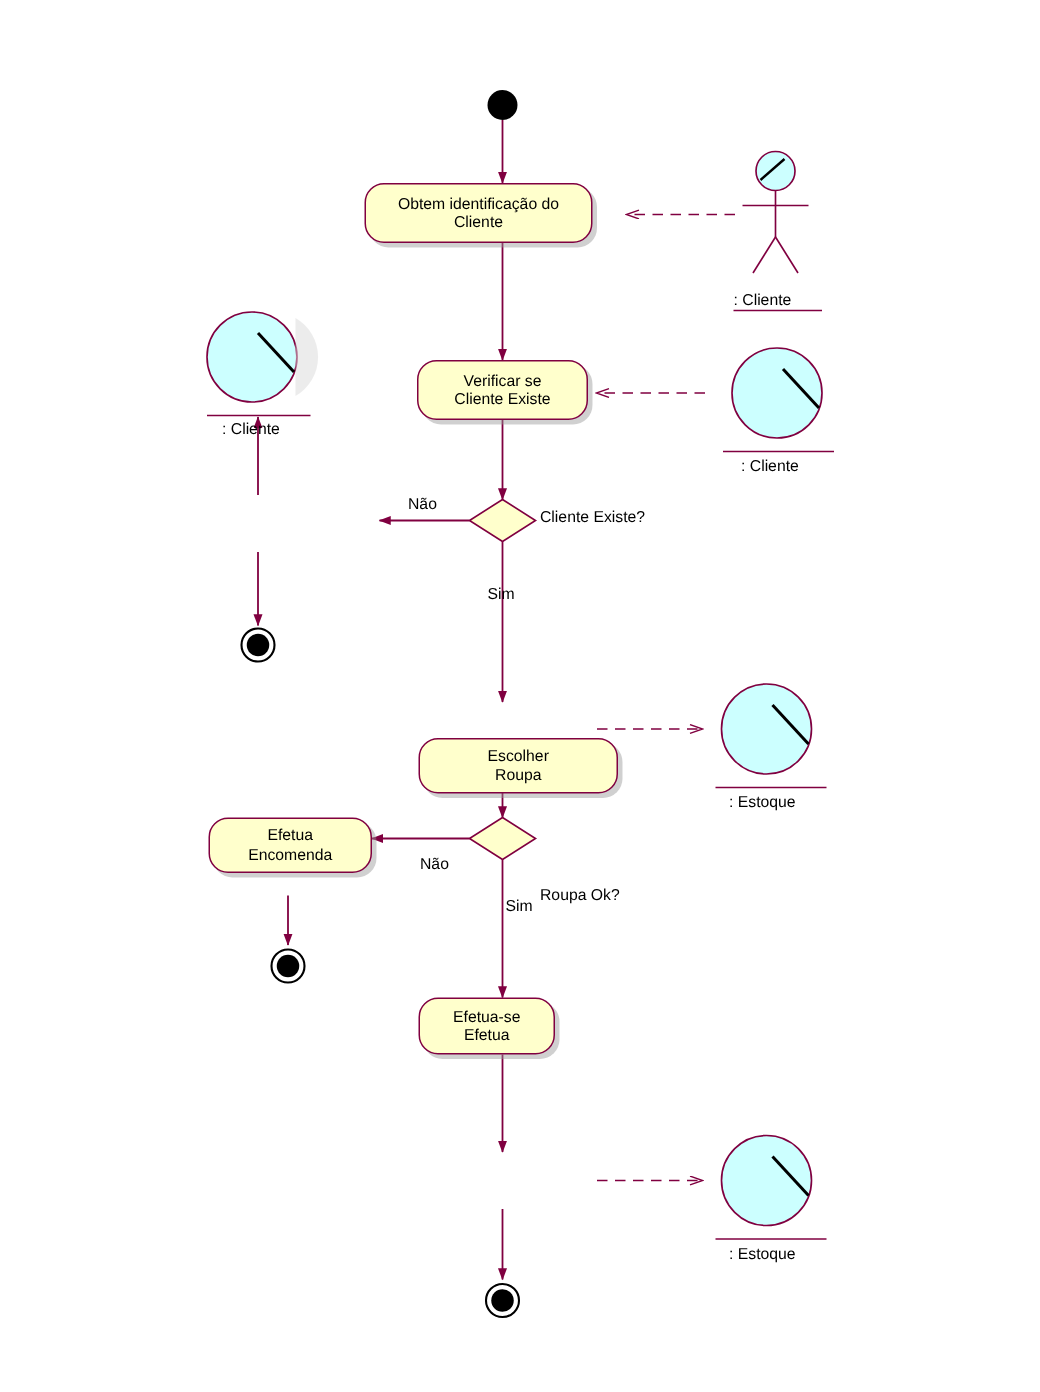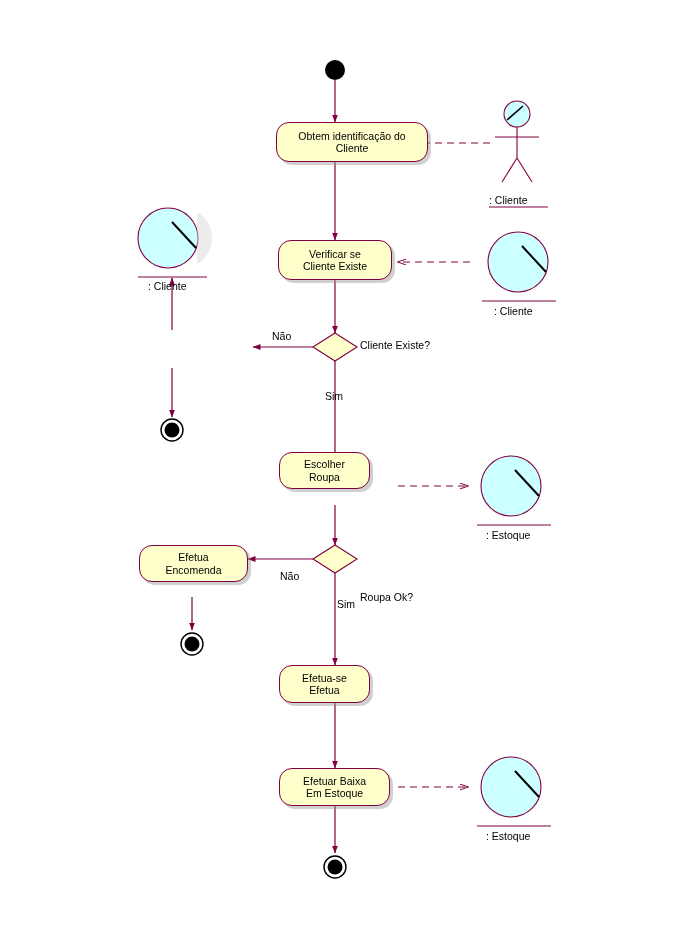--- a/index.html
+++ b/index.html
@@ -107,62 +107,56 @@
       <line x1="477" y1="525" x2="551" y2="525" stroke="#800040" stroke-width="1.1"></line>
     </g>
 
     <g>
       <circle cx="511" cy="787" r="30" fill="#ccffff" stroke="#800040" stroke-width="1.1"></circle>
       <path d="M539,797 L515,771" stroke="#000000" stroke-width="2" fill="none"></path>
       <line x1="477" y1="826" x2="551" y2="826" stroke="#800040" stroke-width="1.1"></line>
     </g>
   </svg>
 
-  <div class="node activity" style="left:276px;top:122px;width:152px;height:40px;align-items:center;">
+  <div class="node activity" style="left:243px;top:122px;width:152px;height:40px;align-items:center;">
     <span>
       <span>Obtem identificação do</span><br>
       <span>Cliente</span>
     </span>
   </div>
 
   <div class="node activity" style="left:278px;top:240px;width:114px;height:40px;">
     <span>
       <span>Verificar se</span><br>
       <span>Cliente Existe</span>
     </span>
   </div>
 
 
-  <div class="node activity" style="left:279px;top:452px;width:91px;height:37px;">
+  <div class="node activity" style="left:279px;top:492px;width:133px;height:37px;">
     <span>
       <span>Escolher</span><br>
       <span>Roupa</span>
     </span>
   </div>
 
   <div class="node activity" style="left:139px;top:545px;width:109px;height:37px;">
     <span>
       <span>Efetua</span><br>
       <span>Encomenda</span>
     </span>
   </div>
 
   <div class="node activity" style="left:279px;top:665px;width:91px;height:38px;">
     <span>
       <span>Efetua-se</span><br>
       <span>Efetua</span>
     </span>
   </div>
 
-  <div class="node activity" style="left:279px;top:768px;width:111px;height:38px;">
-    <span>
-      <span>Efetuar Baixa</span><br>
-      <span>Em Estoque</span>
-    </span>
-  </div>
 
   <div class="label" style="left:272px;top:330px;">Não</div>
   <div class="label" style="left:360px;top:339px;">Cliente Existe?</div>
   <div class="label" style="left:325px;top:390px;">Sim</div>
 
   <div class="label" style="left:280px;top:570px;">Não</div>
   <div class="label" style="left:360px;top:551px;margin-top:40px;">Roupa Ok?</div>
   <div class="label" style="left:337px;top:598px;">Sim</div>
 
   <div class="objlabel" style="left:489px;top:194px;border-bottom:none;">: Cliente</div>

